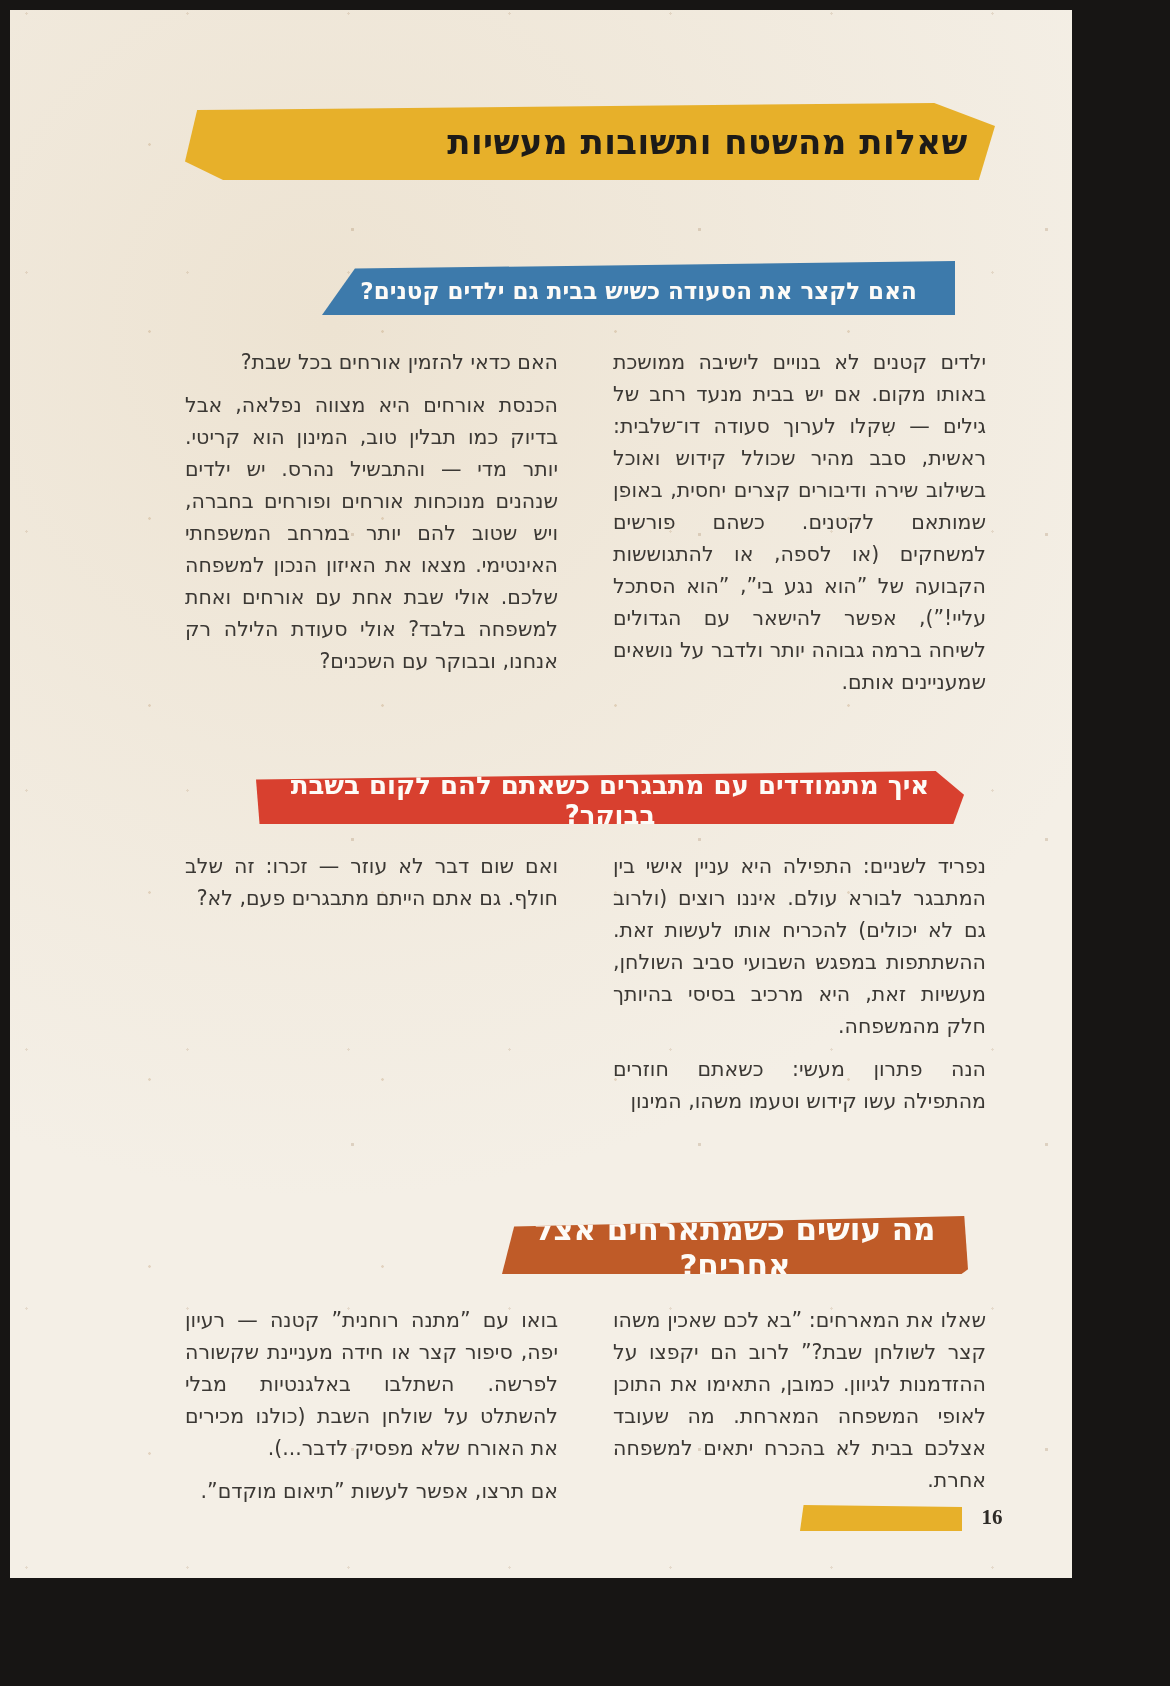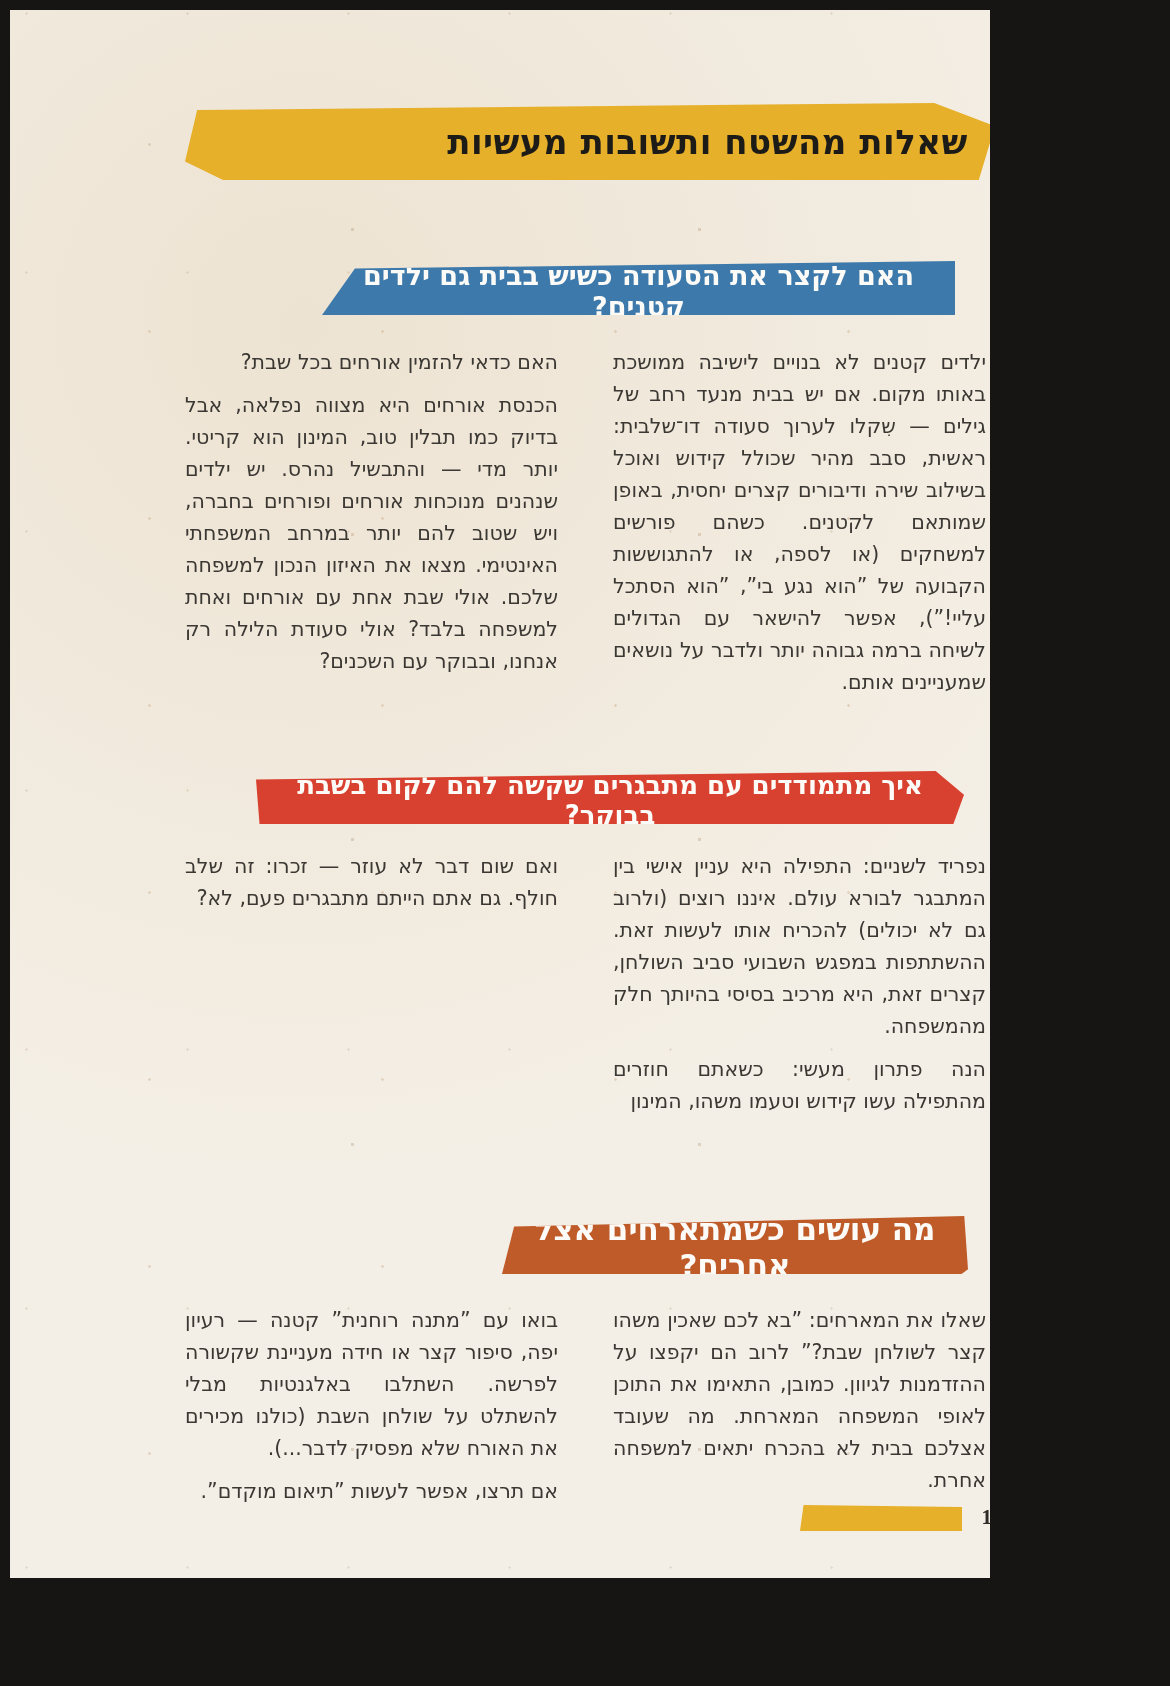--- a/index.html
+++ b/index.html
@@ -10,21 +10,21 @@
     position: relative;
     width: 1170px; height: 1686px;
     background: #171514;
     margin: 0 auto;
     overflow: hidden;
   }
 
   .paper {
     position: absolute;
     left: 10px; top: 10px;
-    width: 980px; height: 1568px;
+    width: 1062px; height: 1568px;
     background-color: #f4efe6;
     background-image:
       radial-gradient(circle, rgba(180,140,95,.28) 1px, transparent 1.6px),
       radial-gradient(circle, rgba(160,120,80,.18) 1px, transparent 1.4px),
       radial-gradient(circle, rgba(140,100,60,.22) 1.4px, transparent 1.9px),
       radial-gradient(circle at 30% 20%, rgba(230,215,190,.5), transparent 60%);
     background-size: 233px 187px, 161px 259px, 347px 305px, 100% 100%;
     background-position: 23px 41px, 97px 133px, 169px 67px, 0 0;
     overflow: hidden;
   }
@@ -44,21 +44,21 @@
 
   .q-banner span {
     color: #fdfbf7; font-weight: bold; text-align: center;
   }
 
   .q-blue {
     left: 312px; top: 251px; width: 633px; height: 54px;
     background: #3d7aab;
     clip-path: polygon(5.2% 14%, 100% 0%, 100% 100%, 0% 100%);
   }
-  .q-blue span { font-size: 27px; padding-top: 5px; }
+  .q-blue span { font-size: 23px; padding-top: 5px; }
 
   .q-red {
     left: 246px; top: 761px; width: 708px; height: 53px;
     background: #d8402f;
     clip-path: polygon(0% 16%, 96% 0%, 100% 45%, 98.5% 100%, 0.5% 100%);
   }
   .q-red span { font-size: 26px; padding-top: 4px; }
 
   .q-orange {
     left: 492px; top: 1206px; width: 466px; height: 58px;
@@ -120,26 +120,26 @@
       <div class="col">
         <p>ילדים קטנים לא בנויים לישיבה ממושכת באותו מקום. אם יש בבית מנעד רחב של גילים — שִקלו לערוך סעודה דו־שלבית: ראשית, סבב מהיר שכולל קידוש ואוכל בשילוב שירה ודיבורים קצרים יחסית, באופן שמותאם לקטנים. כשהם פורשים למשחקים (או לספה, או להתגוששות הקבועה של ”הוא נגע בי”, ”הוא הסתכל עליי!”), אפשר להישאר עם הגדולים לשיחה ברמה גבוהה יותר ולדבר על נושאים שמעניינים אותם.</p>
       </div>
       <div class="col">
         <p>האם כדאי להזמין אורחים בכל שבת?</p>
         <p>הכנסת אורחים היא מצווה נפלאה, אבל בדיוק כמו תבלין טוב, המינון הוא קריטי. יותר מדי — והתבשיל נהרס. יש ילדים שנהנים מנוכחות אורחים ופורחים בחברה, ויש שטוב להם יותר במרחב המשפחתי האינטימי. מצאו את האיזון הנכון למשפחה שלכם. אולי שבת אחת עם אורחים ואחת למשפחה בלבד? אולי סעודת הלילה רק אנחנו, ובבוקר עם השכנים?</p>
       </div>
     </div>
 
     <div class="banner q-banner q-red">
-      <span>איך מתמודדים עם מתבגרים שקשה להם לקום בשבת בבוקר?</span>
+      <span>איך מתמודדים עם מתבגרים כשאתם להם לקום בשבת בבוקר?</span>
     </div>
 
     <div class="cols s2">
       <div class="col">
-        <p>נפריד לשניים: התפילה היא עניין אישי בין המתבגר לבורא עולם. איננו רוצים (ולרוב גם לא יכולים) להכריח אותו לעשות זאת. ההשתתפות במפגש השבועי סביב השולחן, קצרים זאת, היא מרכיב בסיסי בהיותך חלק מהמשפחה.</p>
+        <p>נפריד לשניים: התפילה היא עניין אישי בין המתבגר לבורא עולם. איננו רוצים (ולרוב גם לא יכולים) להכריח אותו לעשות זאת. ההשתתפות במפגש השבועי סביב השולחן, מעשיות זאת, היא מרכיב בסיסי בהיותך חלק מהמשפחה.</p>
         <p>הנה פתרון מעשי: כשאתם חוזרים מהתפילה עשו קידוש וטעמו משהו, המינון</p>
       </div>
       <div class="col">
         <p>ואם שום דבר לא עוזר — זכרו: זה שלב חולף. גם אתם הייתם מתבגרים פעם, לא?</p>
       </div>
     </div>
 
     <div class="banner q-banner q-orange">
       <span>מה עושים כשמתארחים אצל אחרים?</span>
     </div>

